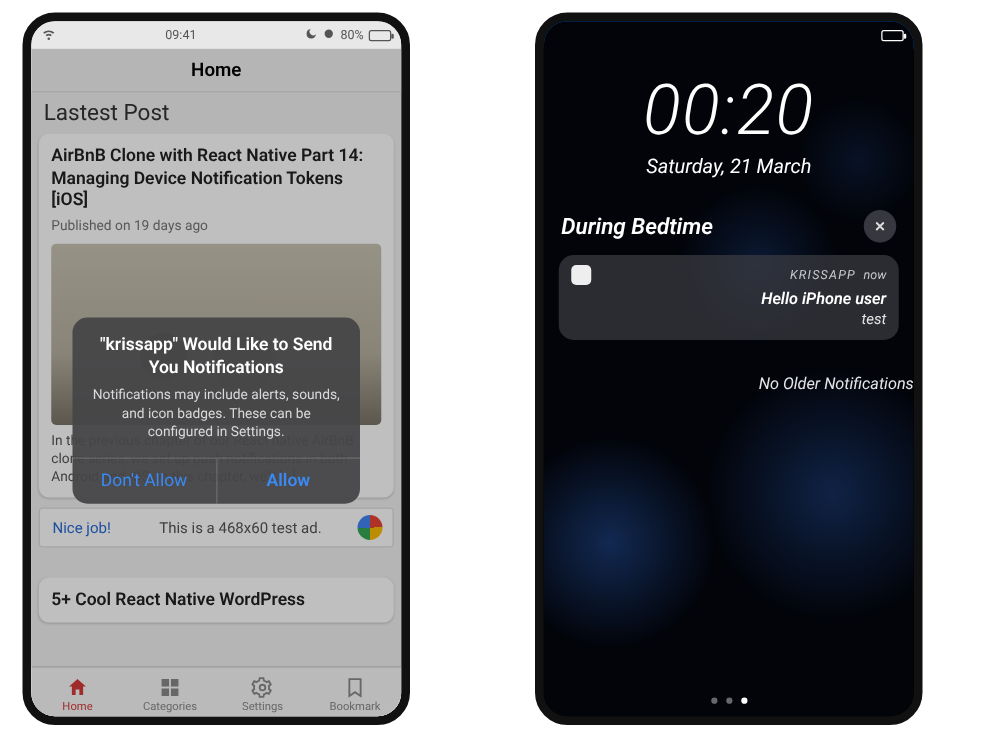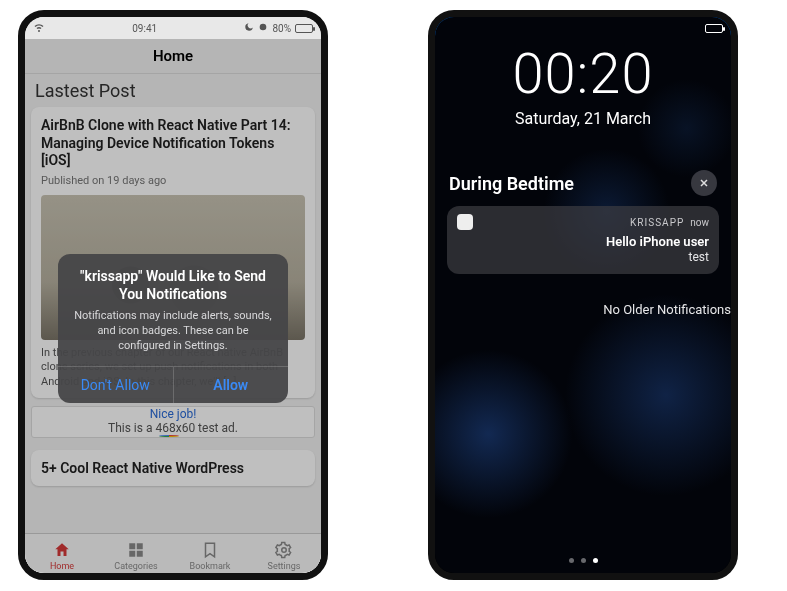--- a/index.html
+++ b/index.html
@@ -64,22 +64,21 @@
   }
   .thumb::before{
     content:''; position:absolute; left:10%; right:10%; bottom:30px; height:50px;
     background: radial-gradient(circle at 30% 50%, #6a655a 18px, transparent 19px),
                 radial-gradient(circle at 60% 60%, #84806f 24px, transparent 25px);
   }
   .excerpt { font-size:11px; color:#555; line-height:1.35; margin-top:6px; }
   .ad-card {
     background:#fff; border:1px solid #ddd; border-radius:3px;
     display:flex; align-items:center; height:32px; font-size:12px;
-    margin-bottom:12px;
-    flex-direction:column;
+    margin-bottom:24px;
   }
   .ad-card .nice { color:#2a6ad6; padding:0 10px; }
   .ad-card .msg { color:#555; flex:1; text-align:center; }
   .ad-swirl {
     width:20px;height:20px;border-radius:50%;
     background: conic-gradient(#ea4335 0 90deg,#fbbc05 90deg 180deg,#34a853 180deg 270deg,#4285f4 270deg 360deg);
     margin-right:8px;
   }
   .tabbar {
     height:44px; border-top:1px solid #ccc; background:#f9f9f9;
@@ -112,25 +111,25 @@
     background:#02040a;
   }
   .lock-bg::before{
     content:''; position:absolute; inset:0;
     background:
       radial-gradient(120px 120px at 18% 75%, rgba(20,45,90,.9), transparent 70%),
       radial-gradient(140px 140px at 78% 68%, rgba(18,40,80,.85), transparent 72%),
       radial-gradient(90px 90px at 58% 35%, rgba(15,35,70,.7), transparent 70%),
       radial-gradient(70px 70px at 85% 20%, rgba(12,28,55,.6), transparent 70%);
   }
-  .lock-content { position:absolute; inset:0; color:#fff; padding-top:24px; }
+  .lock-content { position:absolute; inset:0; color:#fff; padding-top:38px;font-style:italic; }
   .lock-time { font-size:56px; font-weight:300; text-align:center; letter-spacing:1px; }
   .lock-date { text-align:center; font-size:16px; margin-top:2px; font-weight:400; }
   .bedtime-row { display:flex; align-items:center; justify-content:space-between;
-    padding:0 14px; margin-top:42px; }
+    padding:0 14px; margin-top:26px; }
   .bedtime-title { font-size:18px; font-weight:600; }
   .close-pill { width:26px;height:26px;border-radius:50%;background:rgba(120,120,128,.45);
     display:flex;align-items:center;justify-content:center;color:#ddd;font-size:14px;}
   .notif {
     margin:10px 12px 4px; background:rgba(60,60,65,.72); border-radius:12px;
     padding:8px 10px 10px;
     text-align:right;
   }
   .notif-head { display:flex; align-items:center; gap:6px; }
   .app-icon { width:16px;height:16px;border-radius:4px;background:#eee; display:inline-block;}
@@ -203,30 +202,30 @@
         <span>Home</span>
       </div>
       <div class="tab">
         <svg viewBox="0 0 24 24" fill="currentColor">
             <path d="M3 3h8v8H3zm10 0h8v8h-8zM3 13h8v8H3zm10 0h8v8h-8z"></path>
           </svg>
         <span>Categories</span>
       </div>
       <div class="tab">
         <svg viewBox="0 0 24 24" fill="none" stroke="currentColor" stroke-width="2">
-            <path d="M6 3h12v18l-6-4-6 4z"></path>
-          </svg>
-        <span>Bookmark</span>
+            <circle cx="12" cy="12" r="3"></circle>
+            <path d="M19 12a7 7 0 00-.2-1.7l2-1.6-2-3.4-2.4 1a7 7 0 00-2.9-1.7L13 2h-4l-.5 2.6a7 7 0 00-2.9 1.7l-2.4-1-2 3.4 2 1.6A7 7 0 003 12a7 7 0 00.2 1.7l-2 1.6 2 3.4 2.4-1a7 7 0 002.9 1.7L9 22h4l.5-2.6a7 7 0 002.9-1.7l2.4 1 2-3.4-2-1.6A7 7 0 0019 12z"></path>
+          </svg>
+        <span>Settings</span>
       </div>
       <div class="tab">
         <svg viewBox="0 0 24 24" fill="none" stroke="currentColor" stroke-width="2">
-            <circle cx="12" cy="12" r="3"></circle>
-            <path d="M19 12a7 7 0 00-.2-1.7l2-1.6-2-3.4-2.4 1a7 7 0 00-2.9-1.7L13 2h-4l-.5 2.6a7 7 0 00-2.9 1.7l-2.4-1-2 3.4 2 1.6A7 7 0 003 12a7 7 0 00.2 1.7l-2 1.6 2 3.4 2.4-1a7 7 0 002.9 1.7L9 22h4l.5-2.6a7 7 0 002.9-1.7l2.4 1 2-3.4-2-1.6A7 7 0 0019 12z"></path>
-          </svg>
-        <span>Settings</span>
+            <path d="M6 3h12v18l-6-4-6 4z"></path>
+          </svg>
+        <span>Bookmark</span>
       </div>
     </div>
 
     <div class="dim"></div>
 
     <div class="alert">
       <div class="alert-body">
         <div class="alert-title">"krissapp" Would Like to Send You Notifications</div>
         <div class="alert-msg">Notifications may include alerts, sounds, and icon badges. These can be configured in Settings.</div>
       </div>

